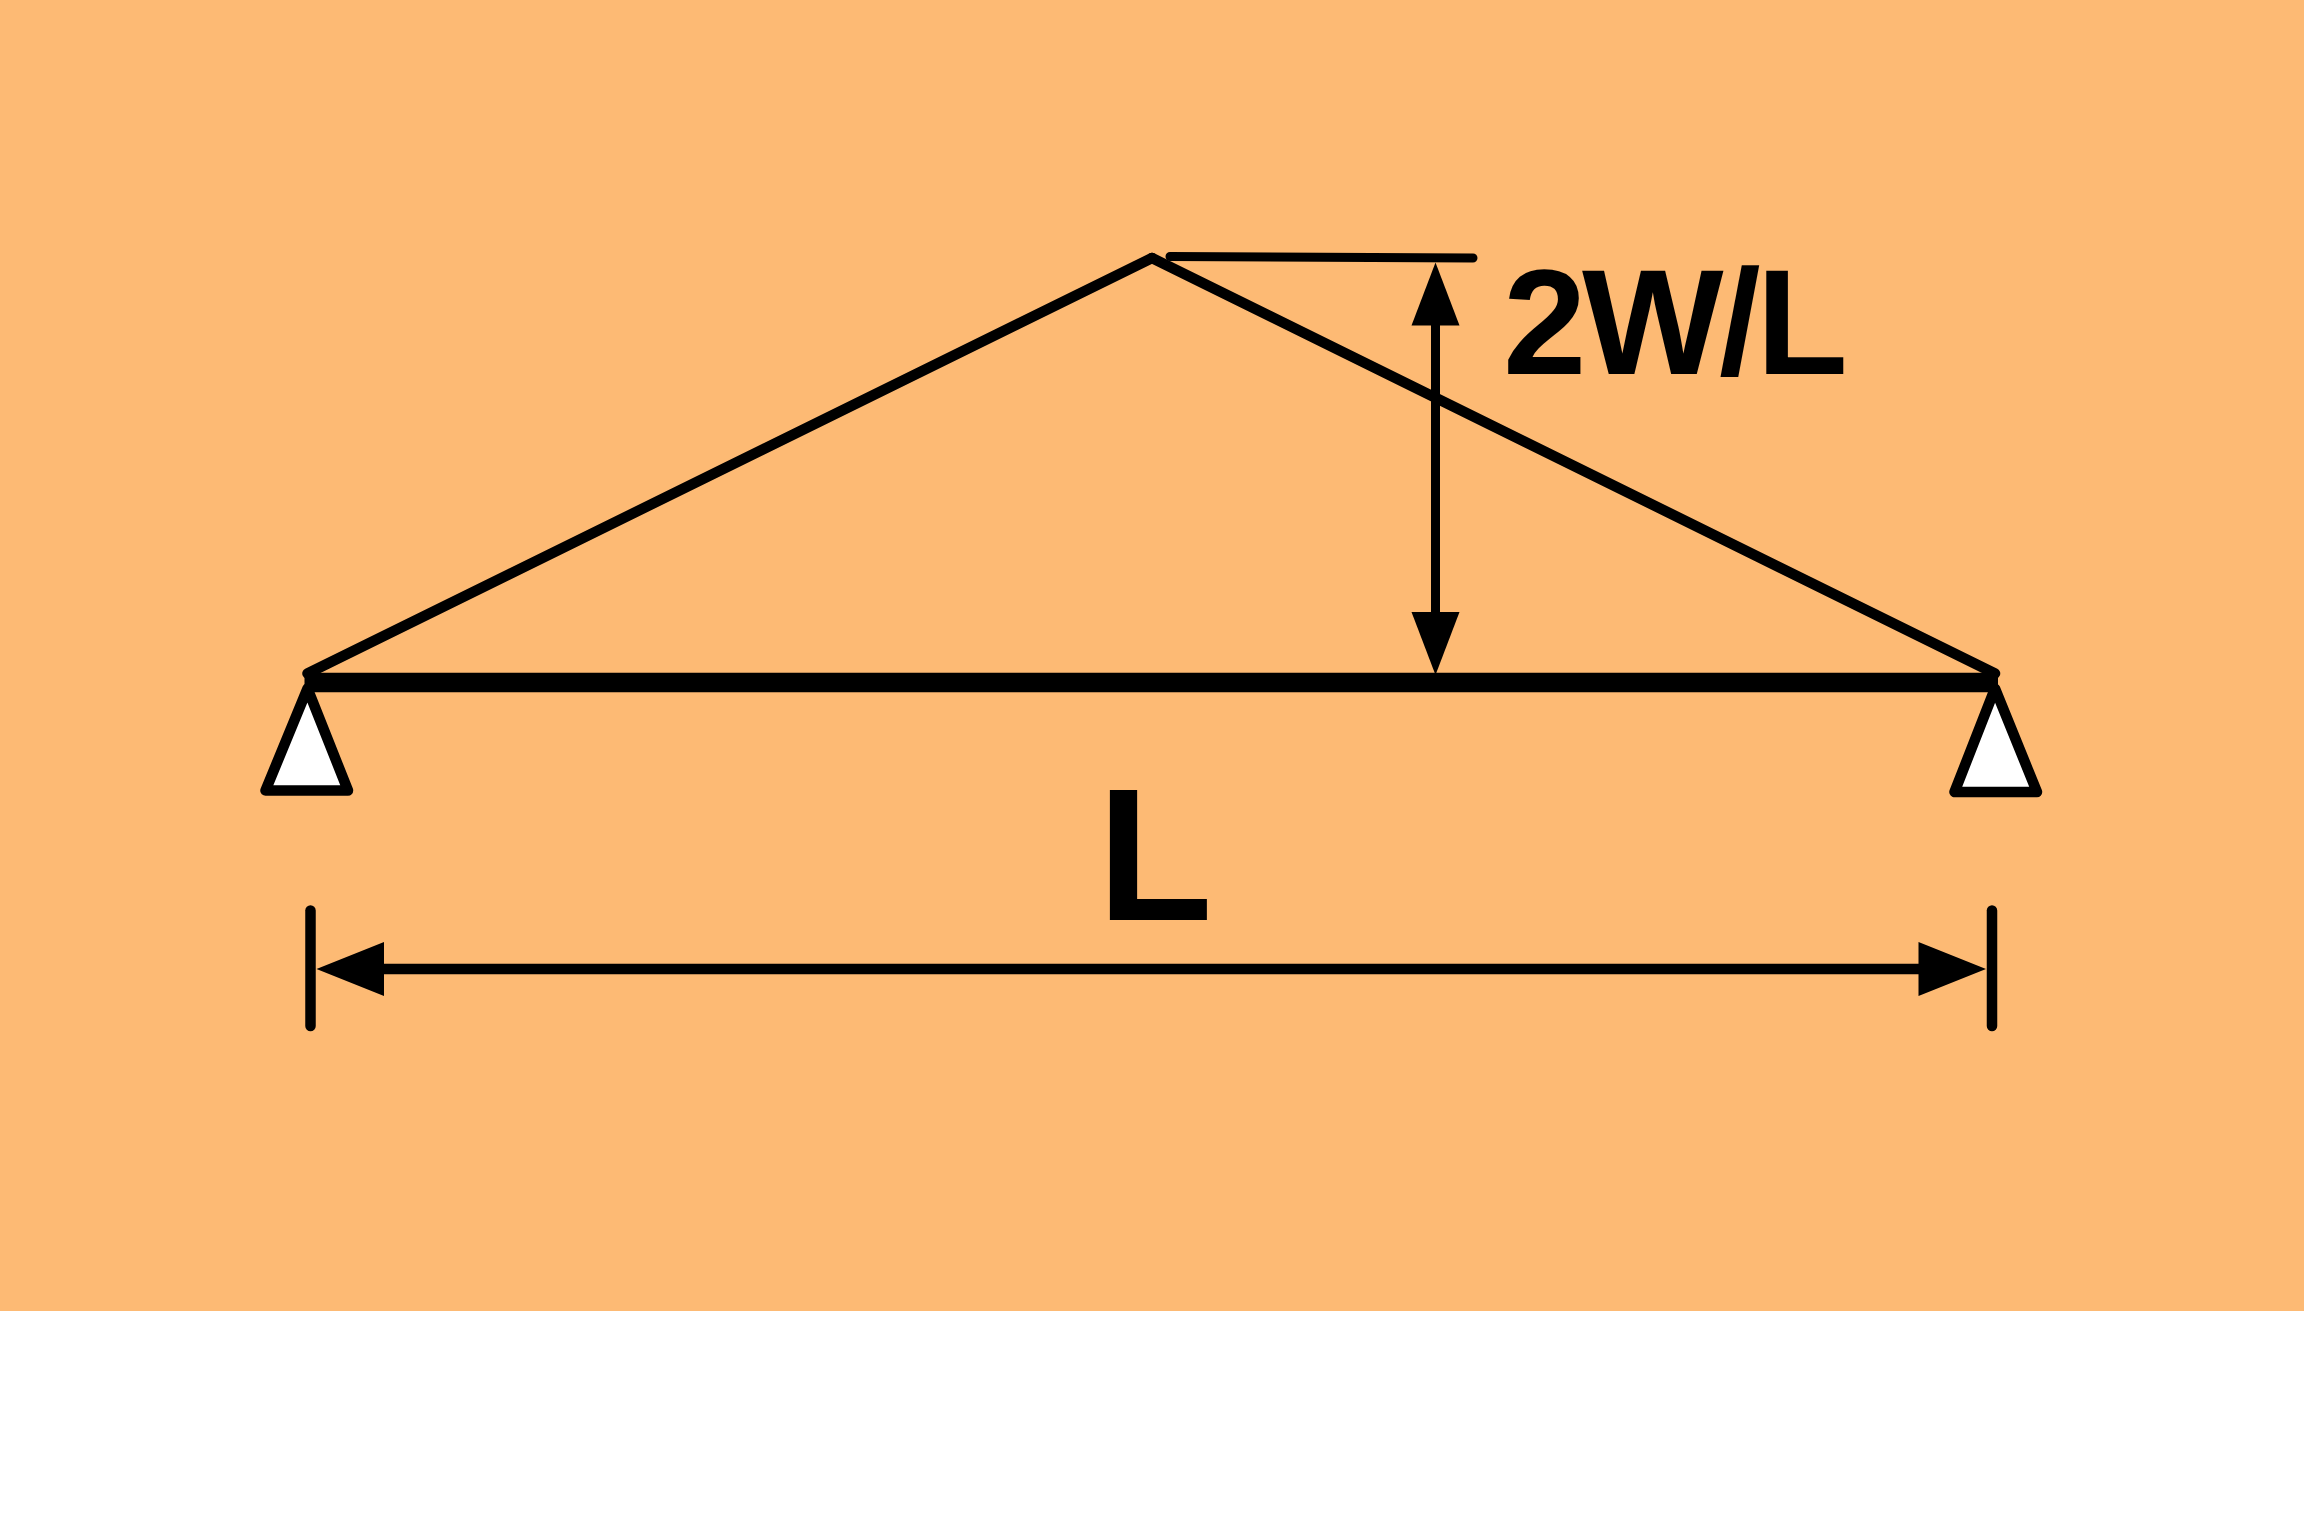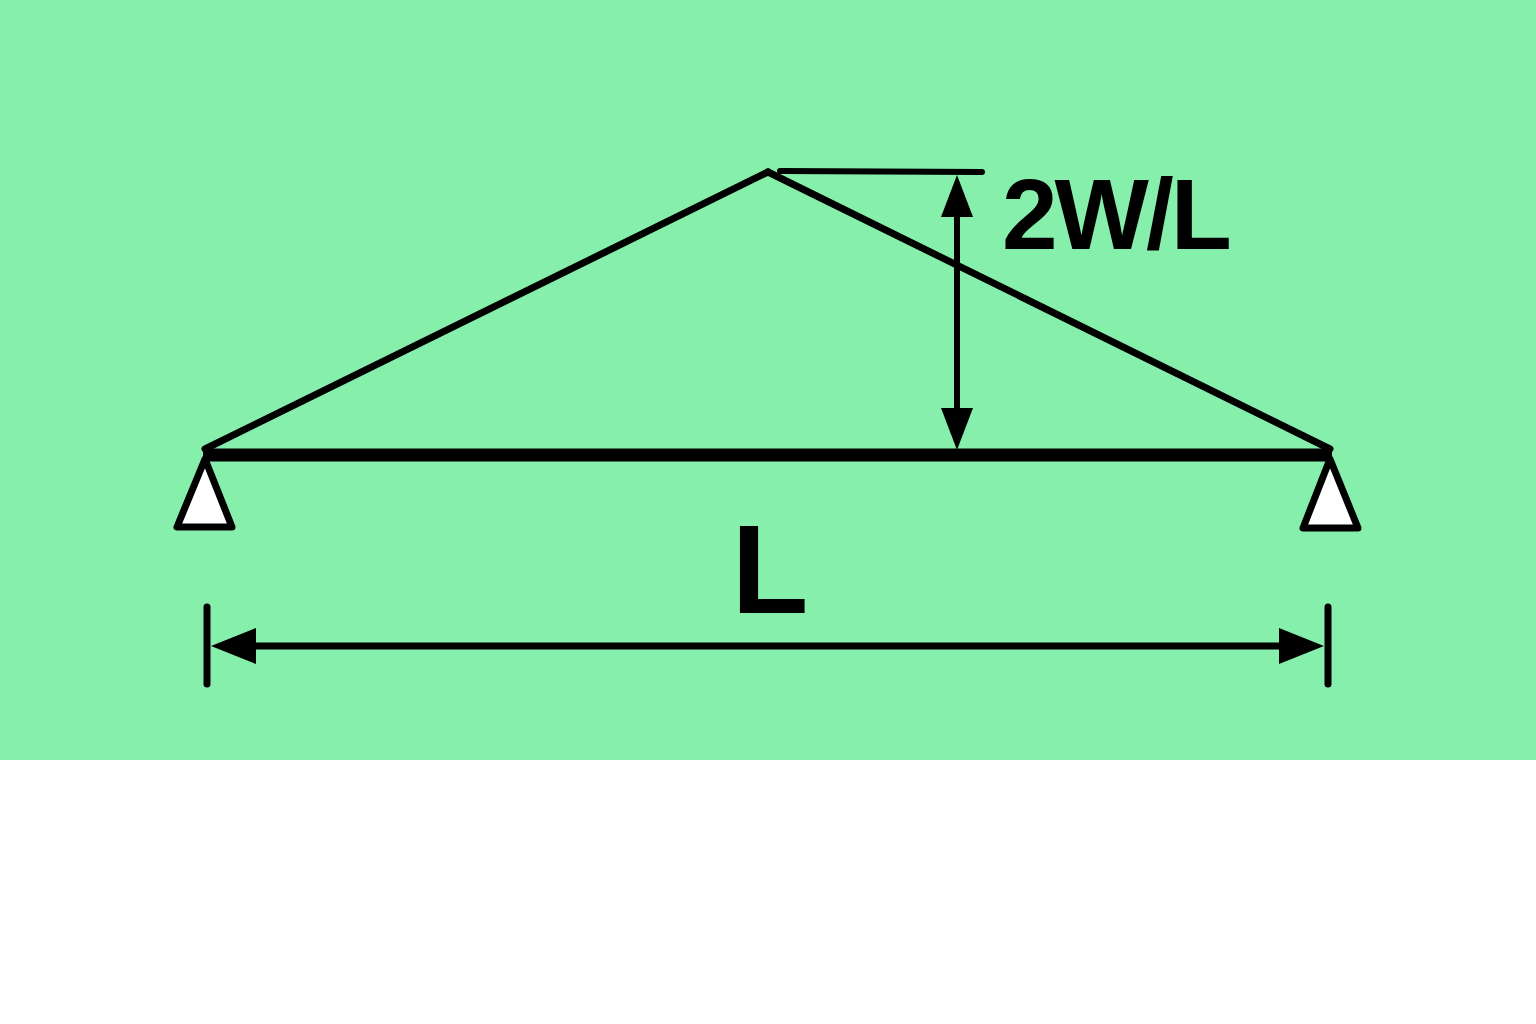--- a/index.html
+++ b/index.html
@@ -7,22 +7,22 @@
     padding: 0;
     width: 1536px;
     height: 1024px;
     background: #ffffff;
     overflow: hidden;
     font-family: "Liberation Sans", sans-serif;
   }
   .canvas {
     position: relative;
     width: 1536px;
-    height: 760px;
-    background: #86efac;
+    height: 874px;
+    background: #fdba74;
   }
   svg {
     display: block;
   }
   .dim-label {
     font-family: "Liberation Sans", sans-serif;
     font-weight: bold;
   }
   .load-label-text {
     font-size: 100px;

